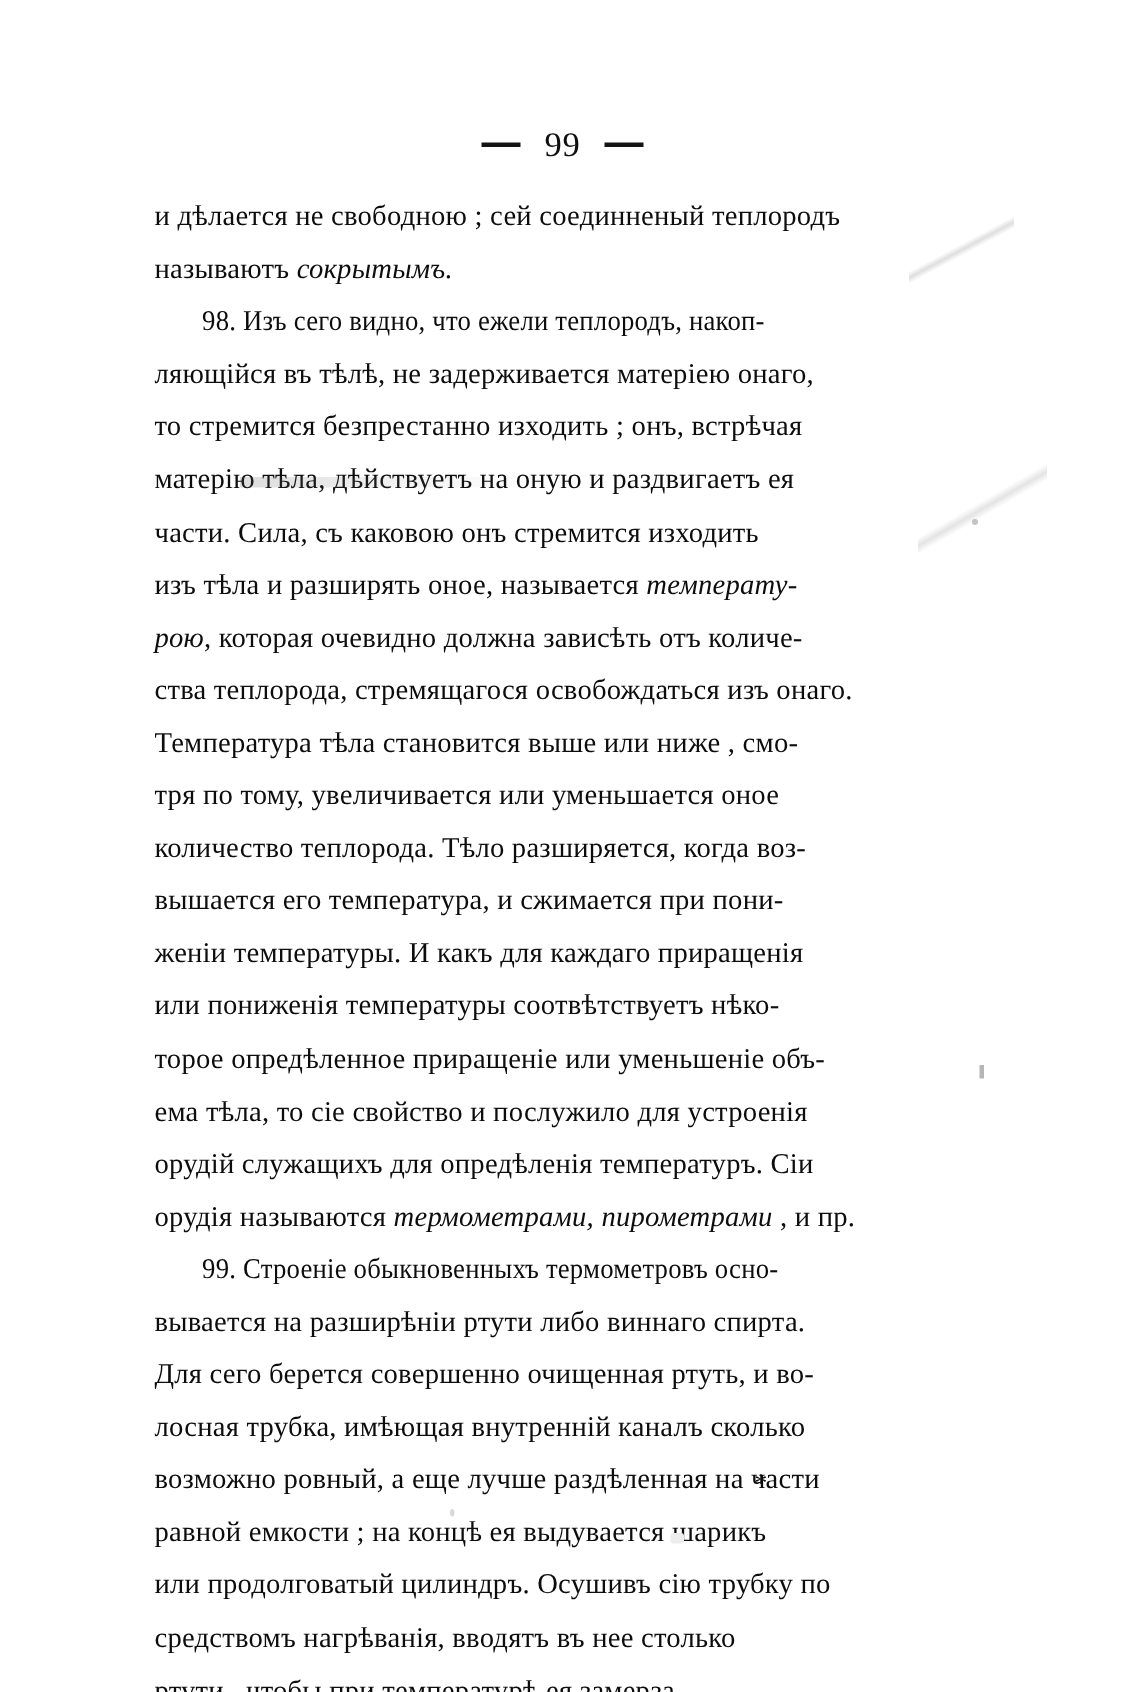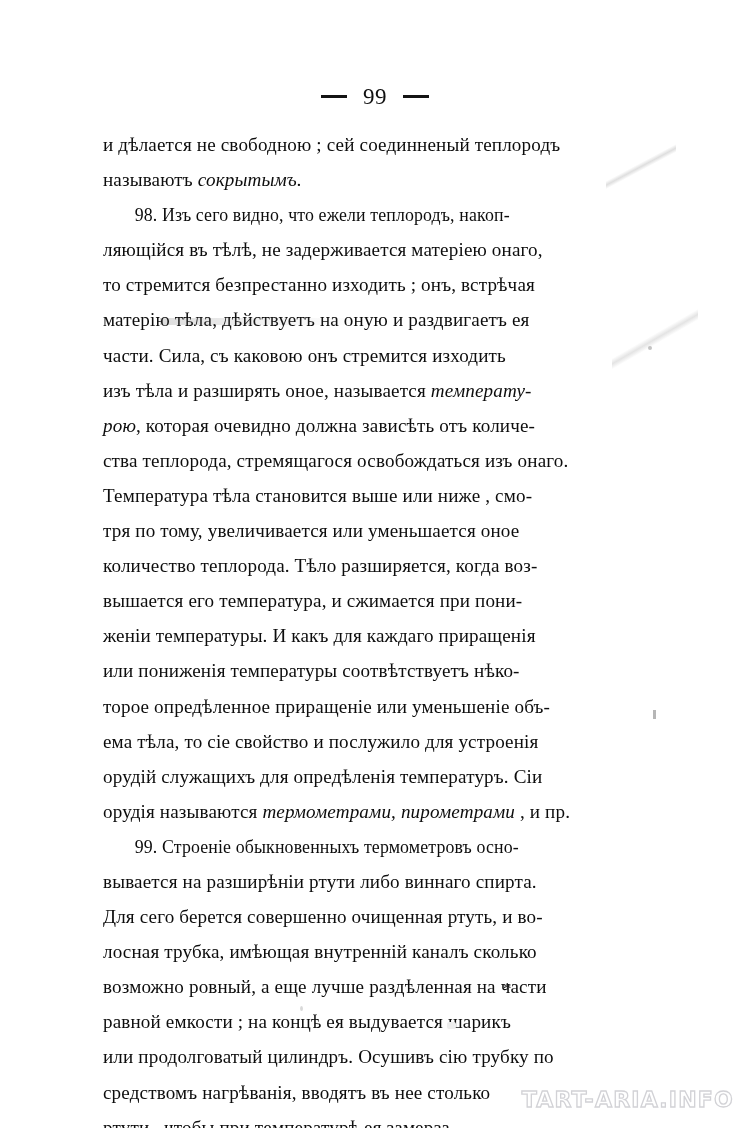--- a/index.html
+++ b/index.html
@@ -136,15 +136,14 @@
   <div class="artifact crease-a"></div>
   <div class="artifact crease-b"></div>
   <div class="artifact smudge-1"></div>
   <div class="artifact speck-1"></div>
   <div class="artifact speck-2"></div>
   <div class="artifact speck-3"></div>
   <div class="artifact speck-4"></div>
 
   <div class="sig-mark">*</div>
 
-  <div class="watermark">TART-ARIA.INFO</div>
 
 </div>
 
 </body></html>

